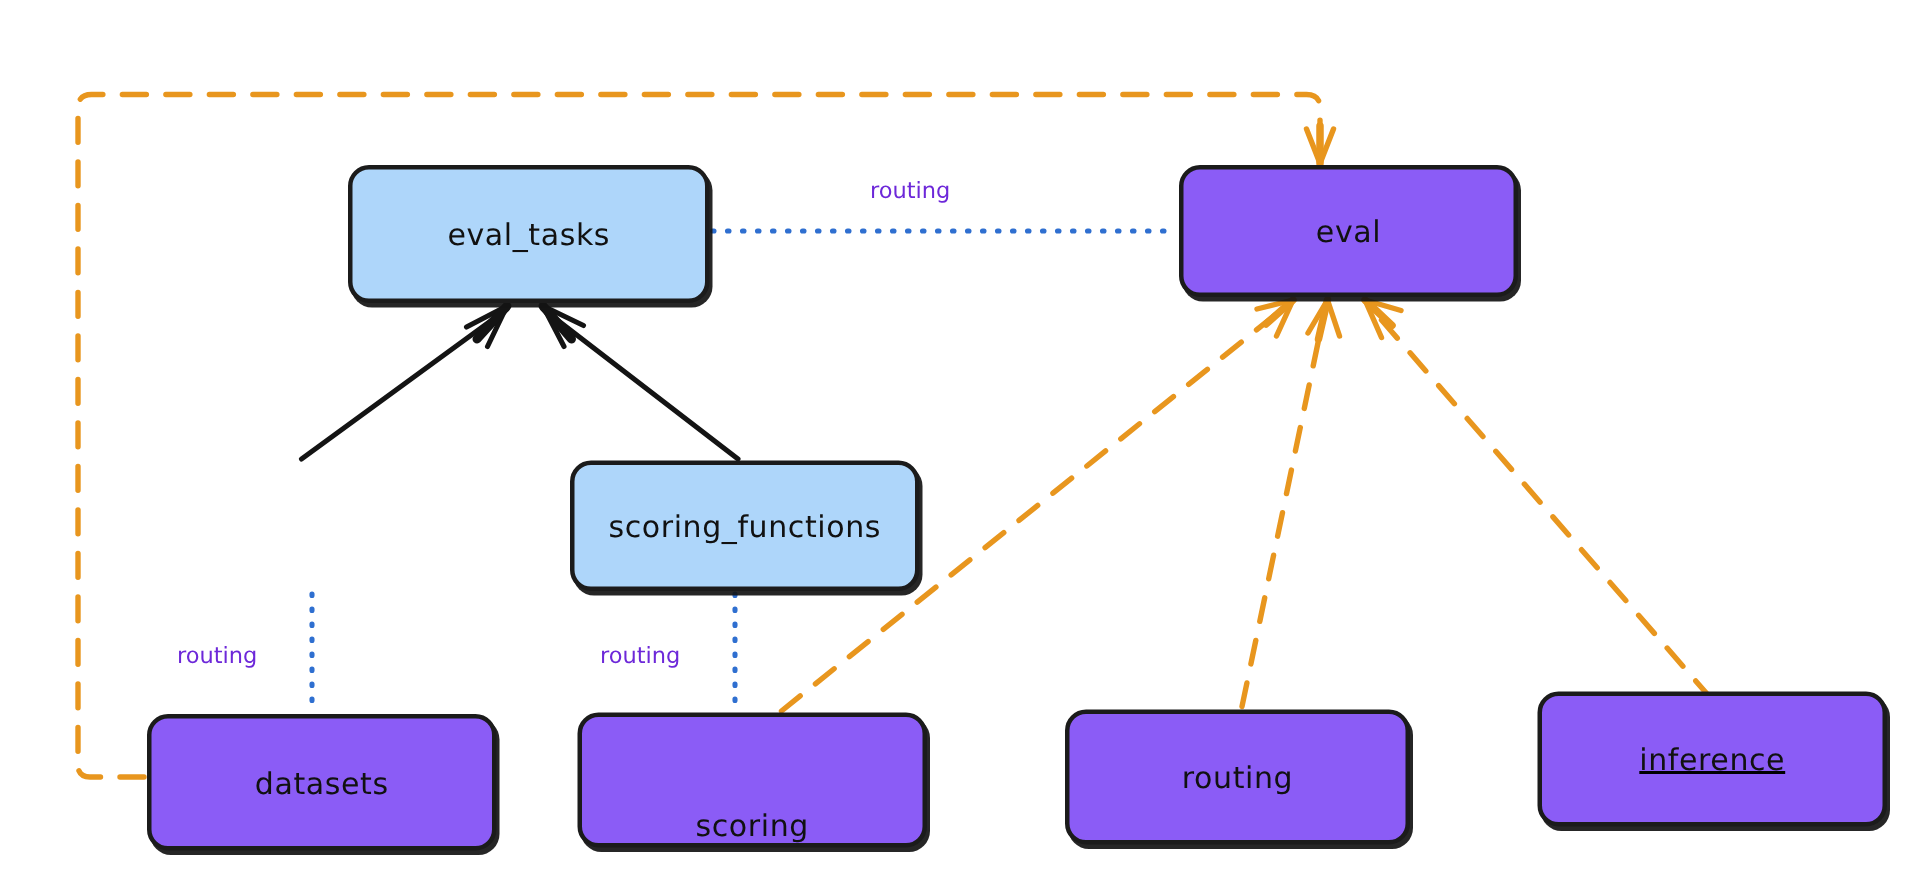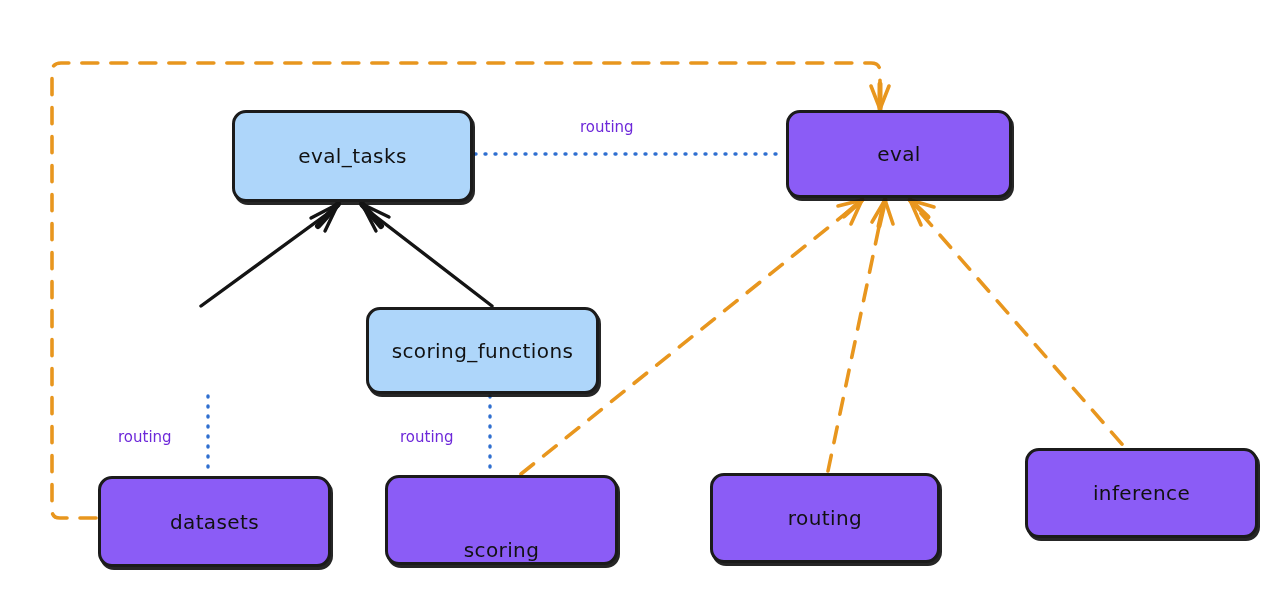--- a/index.html
+++ b/index.html
@@ -114,37 +114,37 @@
 
   <div class="node api" style="left:232px; top:110px; width:241px; height:92px;">
     <span class="node-label">eval_tasks</span>
   </div>
 
   <div class="node provider" style="left:786px; top:110px; width:226px; height:88px;">
     <span class="node-label">eval</span>
   </div>
 
 
-  <div class="node api" style="left:366px; top:307px; width:233px; height:87px;">
+  <div class="node api" style="left:380px; top:307px; width:233px; height:87px;">
     <span class="node-label">scoring_functions</span>
   </div>
 
   <div class="node provider" style="left:98px; top:476px; width:233px; height:91px;">
     <span class="node-label">datasets</span>
   </div>
 
   <div class="node provider" style="left:385px; top:475px; width:233px; height:90px;align-items:flex-end;">
     <span class="node-label">scoring</span>
   </div>
 
   <div class="node provider" style="left:710px; top:473px; width:230px; height:90px;">
     <span class="node-label">routing</span>
   </div>
 
-  <div class="node provider" style="left:1025px; top:448px; width:233px; height:90px;">
+  <div class="node provider" style="left:1025px; top:461px; width:233px; height:90px;text-decoration:underline;">
     <span class="node-label">inference</span>
   </div>
 
   <span class="edge-label" style="left:580px; top:118px;">routing</span>
 
   <span class="edge-label" style="left:118px; top:428px;">routing</span>
 
   <span class="edge-label" style="left:400px; top:428px;">routing</span>
 
 </div>

